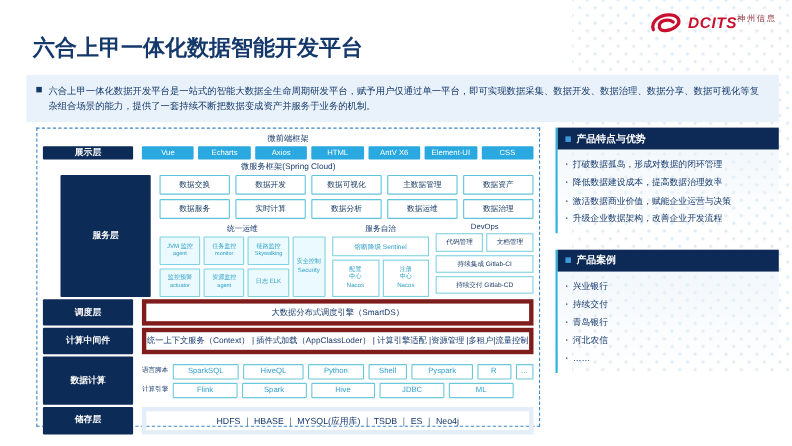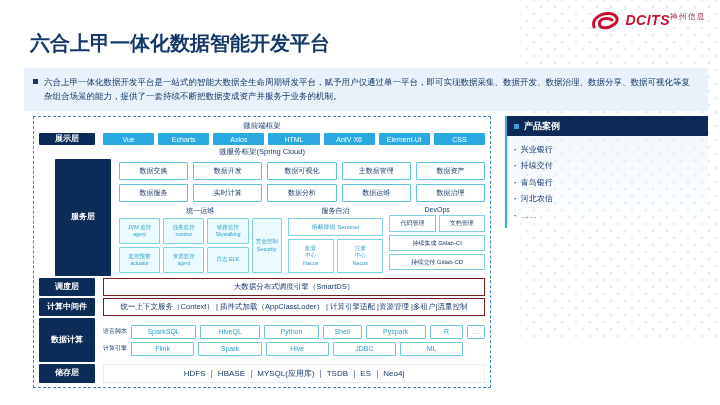--- a/index.html
+++ b/index.html
@@ -23,21 +23,21 @@
   .title { position:absolute; left:30px; top:30px; margin:0; font-size:20px; font-weight:bold; color:#15386b; }
 
   .intro { position:absolute; left:24px; top:68px; right:12px; background:#e9f2fa; padding:7px 10px 7px 9px; display:flex; gap:6px; }
   .intro .sq { flex:none; width:5px; height:5px; background:#15386b; margin-top:4px; }
   .intro p { margin:0; font-size:8.5px; line-height:1.7; color:#15386b; }
 
   
   .diagram { position:absolute; left:33px; top:116px; width:458px; height:272px; border:1px dashed #3f86c6; background:#fff; padding:3px 5px; display:flex; flex-direction:column; }
   .dg-header { text-align:center; font-size:7.5px; color:#15386b; padding:1px 0; }
   .row { display:flex; align-items:stretch; margin:1px 0; }
-  .layer-label { flex:none; width:56px; background:#0d2b57; color:#fff; font-size:8px; font-weight:bold; display:flex; align-items:center; justify-content:center; text-align:center; line-height:1.3; border-radius:1px; }
+  .layer-label { flex:none; width:82px; background:#0d2b57; color:#fff; font-size:8px; font-weight:bold; display:flex; align-items:center; justify-content:center; text-align:center; line-height:1.3; border-radius:1px; }
   .chips { flex:1; margin-left:8px; display:flex; gap:4px; align-items:center; }
   .chip { flex:1; background:#29a9e0; color:#fff; font-size:7px; text-align:center; padding:2.5px 0; border-radius:1px; }
 
   .service { display:flex; margin:1px 0; flex:1;padding-left:16px; }
   .service-content { flex:1; margin-left:8px; display:flex; flex-direction:column; gap:4px; justify-content:center; }
   .sboxes { display:flex; gap:5px; }
   .sbox { flex:1; border:1px solid #5fc3da; background:#fff; color:#11355f; font-size:7px; text-align:center; padding:3px 0; border-radius:1px; }
 
   .groups { display:flex; gap:6px; align-items:stretch; }
   .group { display:flex; flex-direction:column; }
@@ -50,21 +50,21 @@
   .sec-box { flex:none; width:30px; border:1px solid #7ed2e2; background:#eafafe; color:#2f9fc6; font-size:5.5px; text-align:center; display:flex; flex-direction:column; justify-content:center; line-height:1.4; border-radius:1px; }
   .g-auto { flex:10; }
   .breaker { border:1px solid #7ed2e2; background:#fff; color:#2f9fc6; font-size:6px; text-align:center; padding:3.5px 0; margin-bottom:3px; }
   .auto-row { display:flex; gap:3px; flex:1; }
   .abox { flex:1; border:1px solid #7ed2e2; background:#fff; color:#2f9fc6; font-size:5.5px; text-align:center; display:flex; flex-direction:column; justify-content:center; line-height:1.3; }
   .g-devops { flex:10; }
   .dev-row { display:flex; gap:3px; margin-bottom:3px; }
   .dbox { flex:1; border:1px solid #7ed2e2; background:#fff; color:#11355f; font-size:6px; text-align:center; padding:3px 0; }
   .dev-wide { border:1px solid #7ed2e2; background:#fff; color:#11355f; font-size:6px; text-align:center; padding:2.5px 0; margin-bottom:3px; }
 
-  .info-box { flex:1; margin-left:8px; border:1px solid #7f1d1d; color:#15386b; font-size:7.5px; display:flex; align-items:center; justify-content:center; text-align:right; padding:3px 0; }
+  .info-box { flex:1; margin-left:8px; border:4px solid #7f1d1d; color:#15386b; font-size:7.5px; display:flex; align-items:center; justify-content:center; text-align:right; padding:3px 0; }
 
   .compute-content { flex:1; margin-left:8px; display:flex; flex-direction:column; gap:3px; justify-content:center; }
   .chip-row { display:flex; align-items:center; gap:4px; }
   .sub-label { flex:none; width:24px; font-size:6px; color:#15386b; text-align:center; line-height:1.25; }
   .tchips { flex:1; display:flex; gap:4px; }
   .tchips.engines { flex:none; width:87%; }
   .tchip { border:1px solid #6cc8da; background:#fff; color:#2fa0d0; font-size:7px; text-align:center; padding:2.5px 0; border-radius:1px; }
   .f6{flex:6} .f55{flex:5.5} .f5{flex:5} .f35{flex:3.5} .f3{flex:3} .f15{flex:1.5} .f1{flex:1}
 
   
@@ -246,20 +246,32 @@
 
     <div class="row">
       <div class="layer-label">储存层</div>
       <div class="info-box" style="border-color:#e4eef8;font-size:8px">HDFS ｜ HBASE ｜ MYSQL(应用库) ｜ TSDB ｜ ES ｜ Neo4j</div>
     </div>
 
   </div>
 
   <div class="sidebar">
 
+    <div class="panel">
+      <div class="panel-header">
+        <span class="sq"></span>
+        <span>产品特点与优势</span>
+      </div>
+      <div class="panel-body">
+        <div class="panel-item">打破数据孤岛，形成对数据的闭环管理</div>
+        <div class="panel-item">降低数据建设成本，提高数据治理效率</div>
+        <div class="panel-item">激活数据商业价值，赋能企业运营与决策</div>
+        <div class="panel-item">升级企业数据架构，改善企业开发流程</div>
+      </div>
+    </div>
 
     <div class="panel">
       <div class="panel-header">
         <span class="sq"></span>
         <span>产品案例</span>
       </div>
       <div class="panel-body">
         <div class="panel-item">兴业银行</div>
         <div class="panel-item">持续交付</div>
         <div class="panel-item">青岛银行</div>

